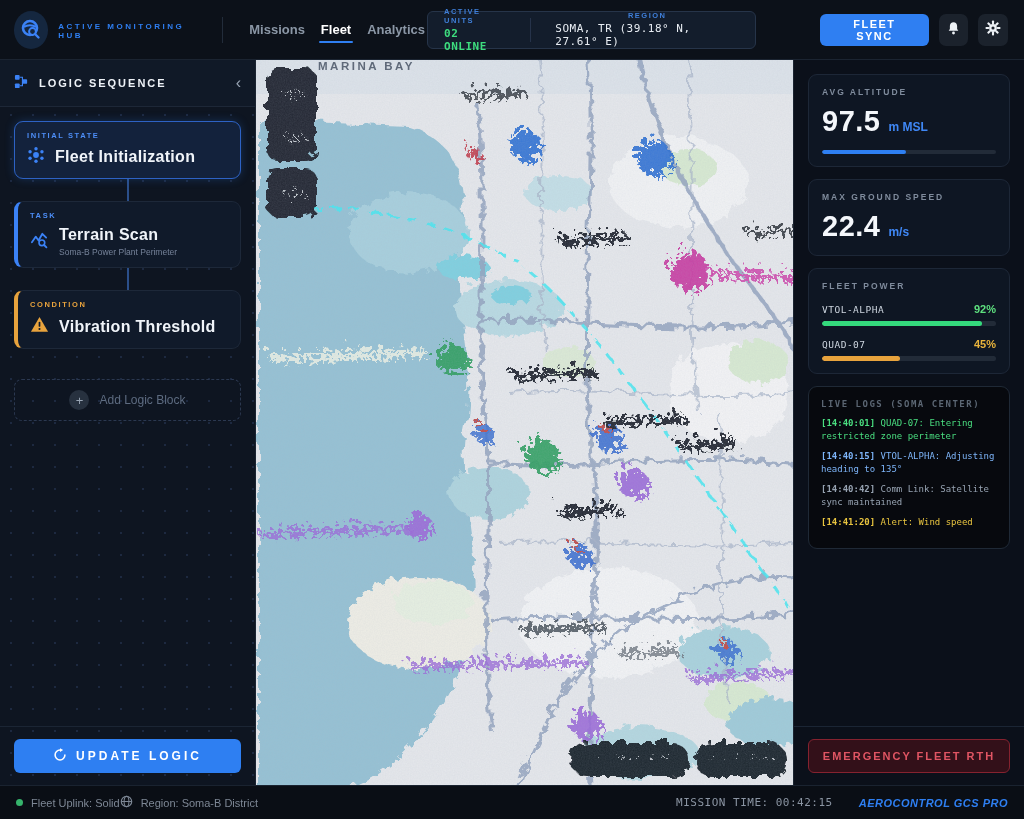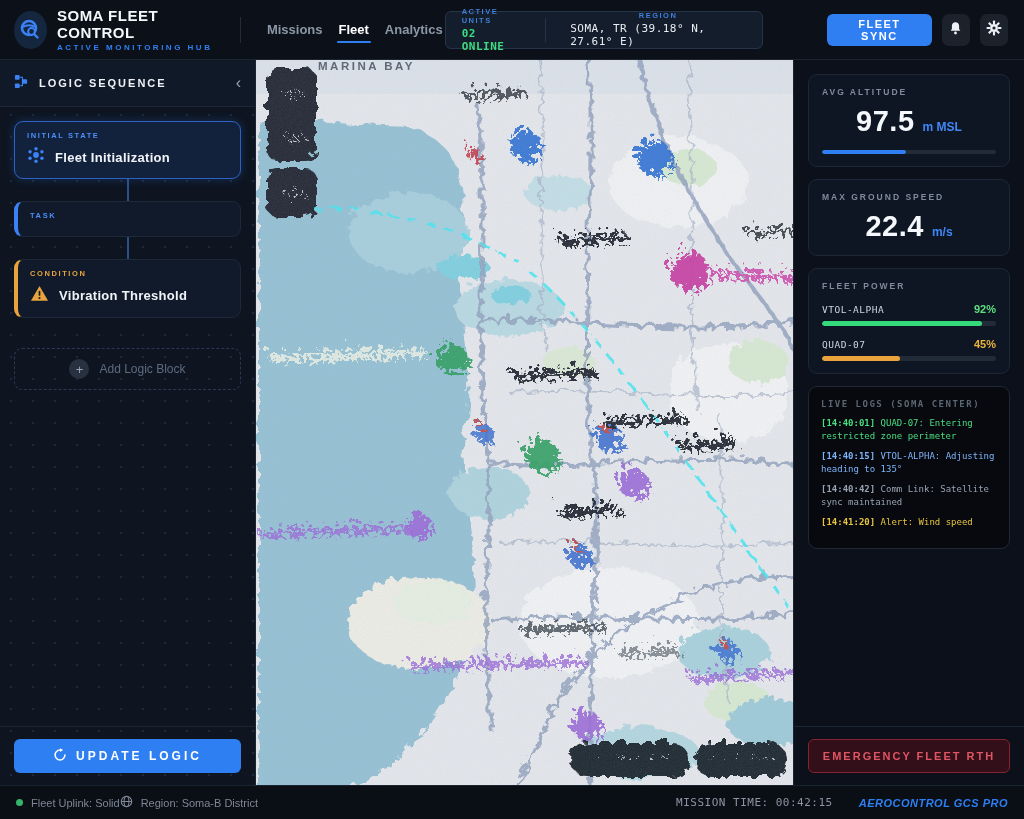--- a/index.html
+++ b/index.html
@@ -46,21 +46,21 @@
     background-image:radial-gradient(circle,#1d2940 1px,transparent 1px);
     background-size:22px 22px; }
   .panel-head { height:47px; background:#101927; border-bottom:1px solid #1d2737;
     display:flex; align-items:center; padding:0 14px; gap:10px; flex:none; }
   .panel-head .ph-title { font-size:11px; font-weight:bold; letter-spacing:2px; color:#eef2f7; }
   .collapse { margin-left:auto; color:#98a4b4; font-size:16px; cursor:pointer; line-height:1; }
   .blocks { padding:14px; display:flex; flex-direction:column; align-items:stretch; }
   .block { border-radius:9px; padding:9px 12px 10px; position:relative; }
   .block .kind { font-size:7.5px; font-weight:bold; letter-spacing:1.6px; margin-bottom:6px; }
   .block .brow { display:flex; align-items:center; gap:10px; }
-  .block .btitle { font-size:13px; font-weight:bold; color:#f0f4f9; letter-spacing:.3px; }
+  .block .btitle { font-size:16px; font-weight:bold; color:#f0f4f9; letter-spacing:.3px; }
   .block .bsub { font-size:8.5px; color:#76839a; margin-top:3px; }
   .block-initial { background:#13223c; border:1px solid #2d62c4;
     box-shadow:0 0 10px rgba(47,127,242,.25); }
   .block-initial .kind { color:#4d8ef7; }
   .block-task { background:#101a2a; border:1px solid #1d2839; border-left:4px solid #3b82f6; }
   .block-task .kind { color:#4d8ef7; }
   .block-cond { background:#101a2a; border:1px solid #1d2839; border-left:4px solid #e8a33d; }
   .block-cond .kind { color:#e8a33d; }
   .connector { width:2px; height:22px; background:#2b4f8a; align-self:center; }
   .add-block { margin-top:30px; border:1.5px dashed #2b3850; border-radius:8px; height:42px;
@@ -78,21 +78,21 @@
   .map-area svg { display:block; }
 
   
   .right-panel { width:231px; background:#0b101a; border-left:1px solid #1b2431;
     display:flex; flex-direction:column; }
   .tele-icon { width:18px; height:18px; border-radius:4px; background:#2e7ff2; display:flex;
     align-items:center; justify-content:center; }
   .cards { padding:14px; display:flex; flex-direction:column; gap:12px; }
   .card { background:#0e1623; border:1px solid #1d2737; border-radius:9px; padding:12px 13px; }
   .card-label { font-size:8.5px; font-weight:bold; letter-spacing:2px; color:#7f8b9c; }
-  .val-row { display:flex; align-items:baseline; gap:8px; margin-top:8px;justify-content:center; }
+  .val-row { display:flex; align-items:baseline; gap:8px; margin-top:8px; }
   .big-val { font-size:29px; font-weight:bold; color:#f4f7fb; letter-spacing:.5px; }
   .unit { font-size:12px; font-weight:bold; color:#3f87f5; }
   .track { height:4px; background:#222b38; border-radius:3px; margin-top:12px; overflow:hidden; }
   .fill { height:100%; background:#2e7ff2; border-radius:3px; }
   .pw-row { display:flex; justify-content:space-between; align-items:center; margin-top:12px; }
   .pw-name { font-size:9.5px; color:#cdd5df; letter-spacing:.5px; }
   .pw-pct { font-size:11px; font-weight:bold; }
   .pw-track { height:5px; background:#222b38; border-radius:3px; margin-top:6px; overflow:hidden; }
   .pw-fill { height:100%; border-radius:3px; }
   .log-card { background:#07090e; border:1px solid #1f2936; border-radius:9px; padding:12px 12px; }
@@ -125,21 +125,20 @@
   <div class="brand">
     <div class="logo">
       <svg width="24" height="24" viewBox="0 0 24 24">
         <circle cx="11" cy="10" r="7" fill="none" stroke="#3b82f6" stroke-width="2.6"></circle>
         <path d="M5 9 C8 6.5, 14 6.5, 17 9" fill="none" stroke="#3b82f6" stroke-width="2"></path>
         <circle cx="13.5" cy="13.5" r="3.4" fill="#15273f" stroke="#3b82f6" stroke-width="2"></circle>
         <line x1="16" y1="16" x2="19.5" y2="19.5" stroke="#3b82f6" stroke-width="2.4" stroke-linecap="round"></line>
       </svg>
     </div>
     <div class="brand-text">
-      <div class="t1">SOMA FLEET CONTROL</div>
       <div class="t2">ACTIVE MONITORING HUB</div>
     </div>
   </div>
   <div class="hdr-divider"></div>
   <div class="nav">
     <div class="nav-item">Missions</div>
     <div class="nav-item active">Fleet</div>
     <div class="nav-item">Analytics</div>
   </div>
   <div class="hdr-status">
@@ -218,20 +217,33 @@
             </svg>
           </span>
           <span class="btitle">Fleet Initialization</span>
         </div>
       </div>
 
       <div class="connector"></div>
 
       <div class="block block-task">
         <div class="kind">TASK</div>
+        <div class="brow">
+          <span>
+            <svg width="19" height="19" viewBox="0 0 20 20">
+              <path d="M2 13 L6 7 L9 11 L13 4 L17 8" fill="none" stroke="#3b82f6" stroke-width="1.9" stroke-linecap="round" stroke-linejoin="round"></path>
+              <circle cx="12.5" cy="13.5" r="3" fill="none" stroke="#3b82f6" stroke-width="1.7"></circle>
+              <line x1="14.8" y1="15.8" x2="17.3" y2="18.3" stroke="#3b82f6" stroke-width="1.9" stroke-linecap="round"></line>
+            </svg>
+          </span>
+          <span>
+            <span class="btitle" style="display:block;">Terrain Scan</span>
+            <span class="bsub" style="display:block;">Soma-B Power Plant Perimeter</span>
+          </span>
+        </div>
       </div>
 
       <div class="connector"></div>
 
       <div class="block block-cond">
         <div class="kind">CONDITION</div>
         <div class="brow">
           <span>
             <svg width="19" height="19" viewBox="0 0 20 20">
               <path d="M10 2 L19 17.5 H1 Z" fill="#e8a33d"></path>

